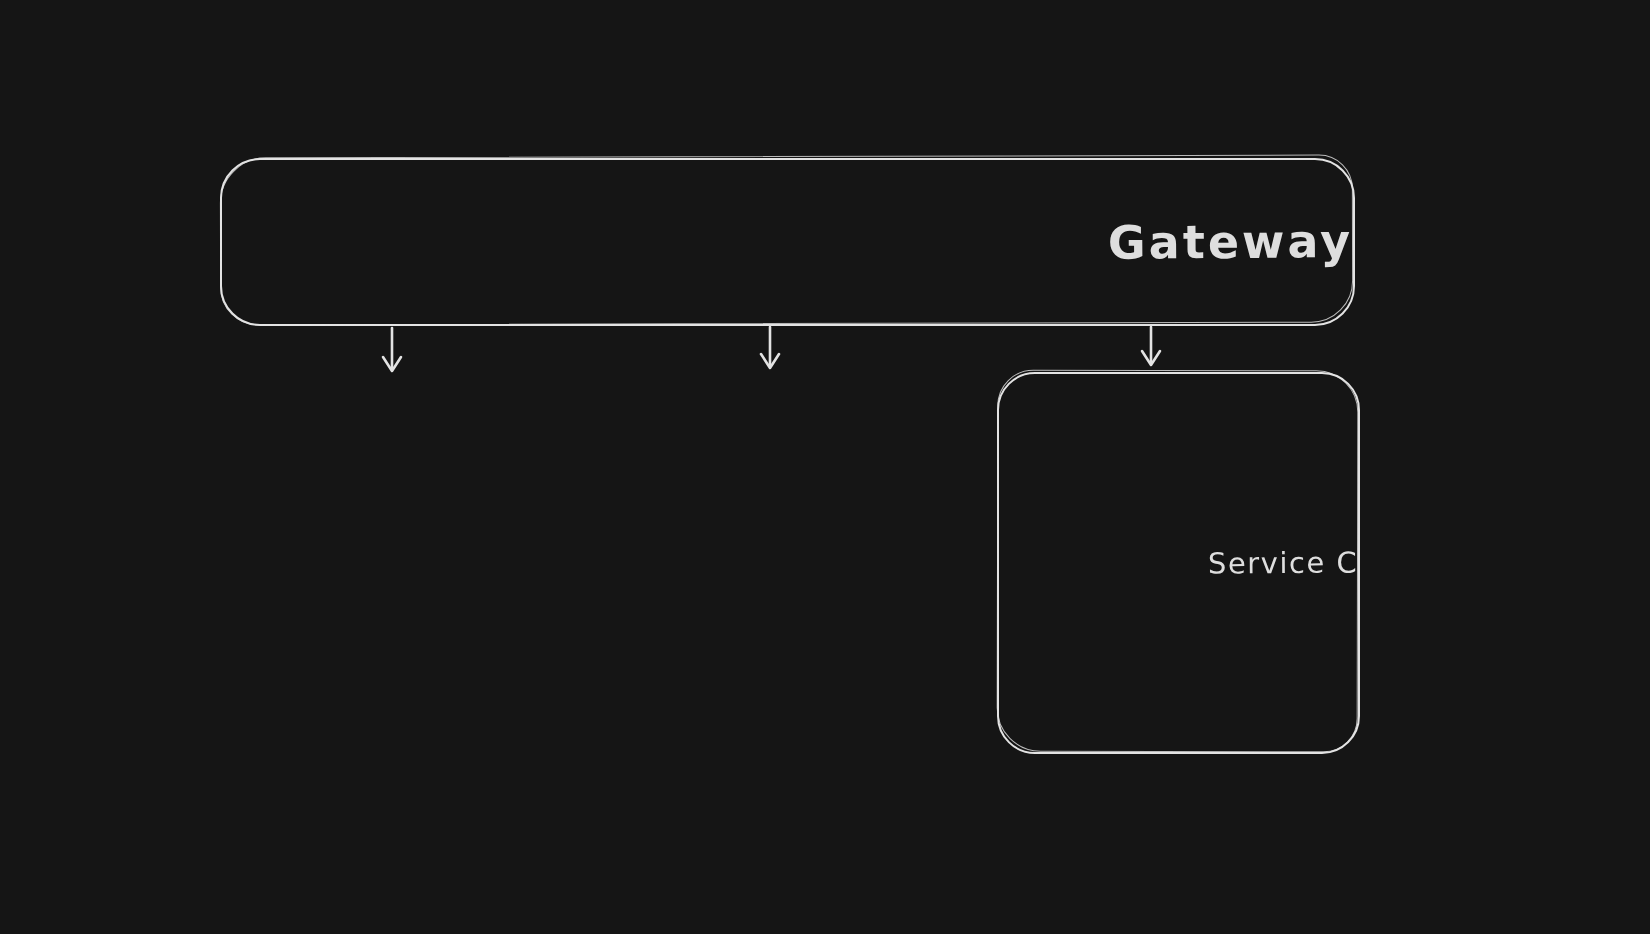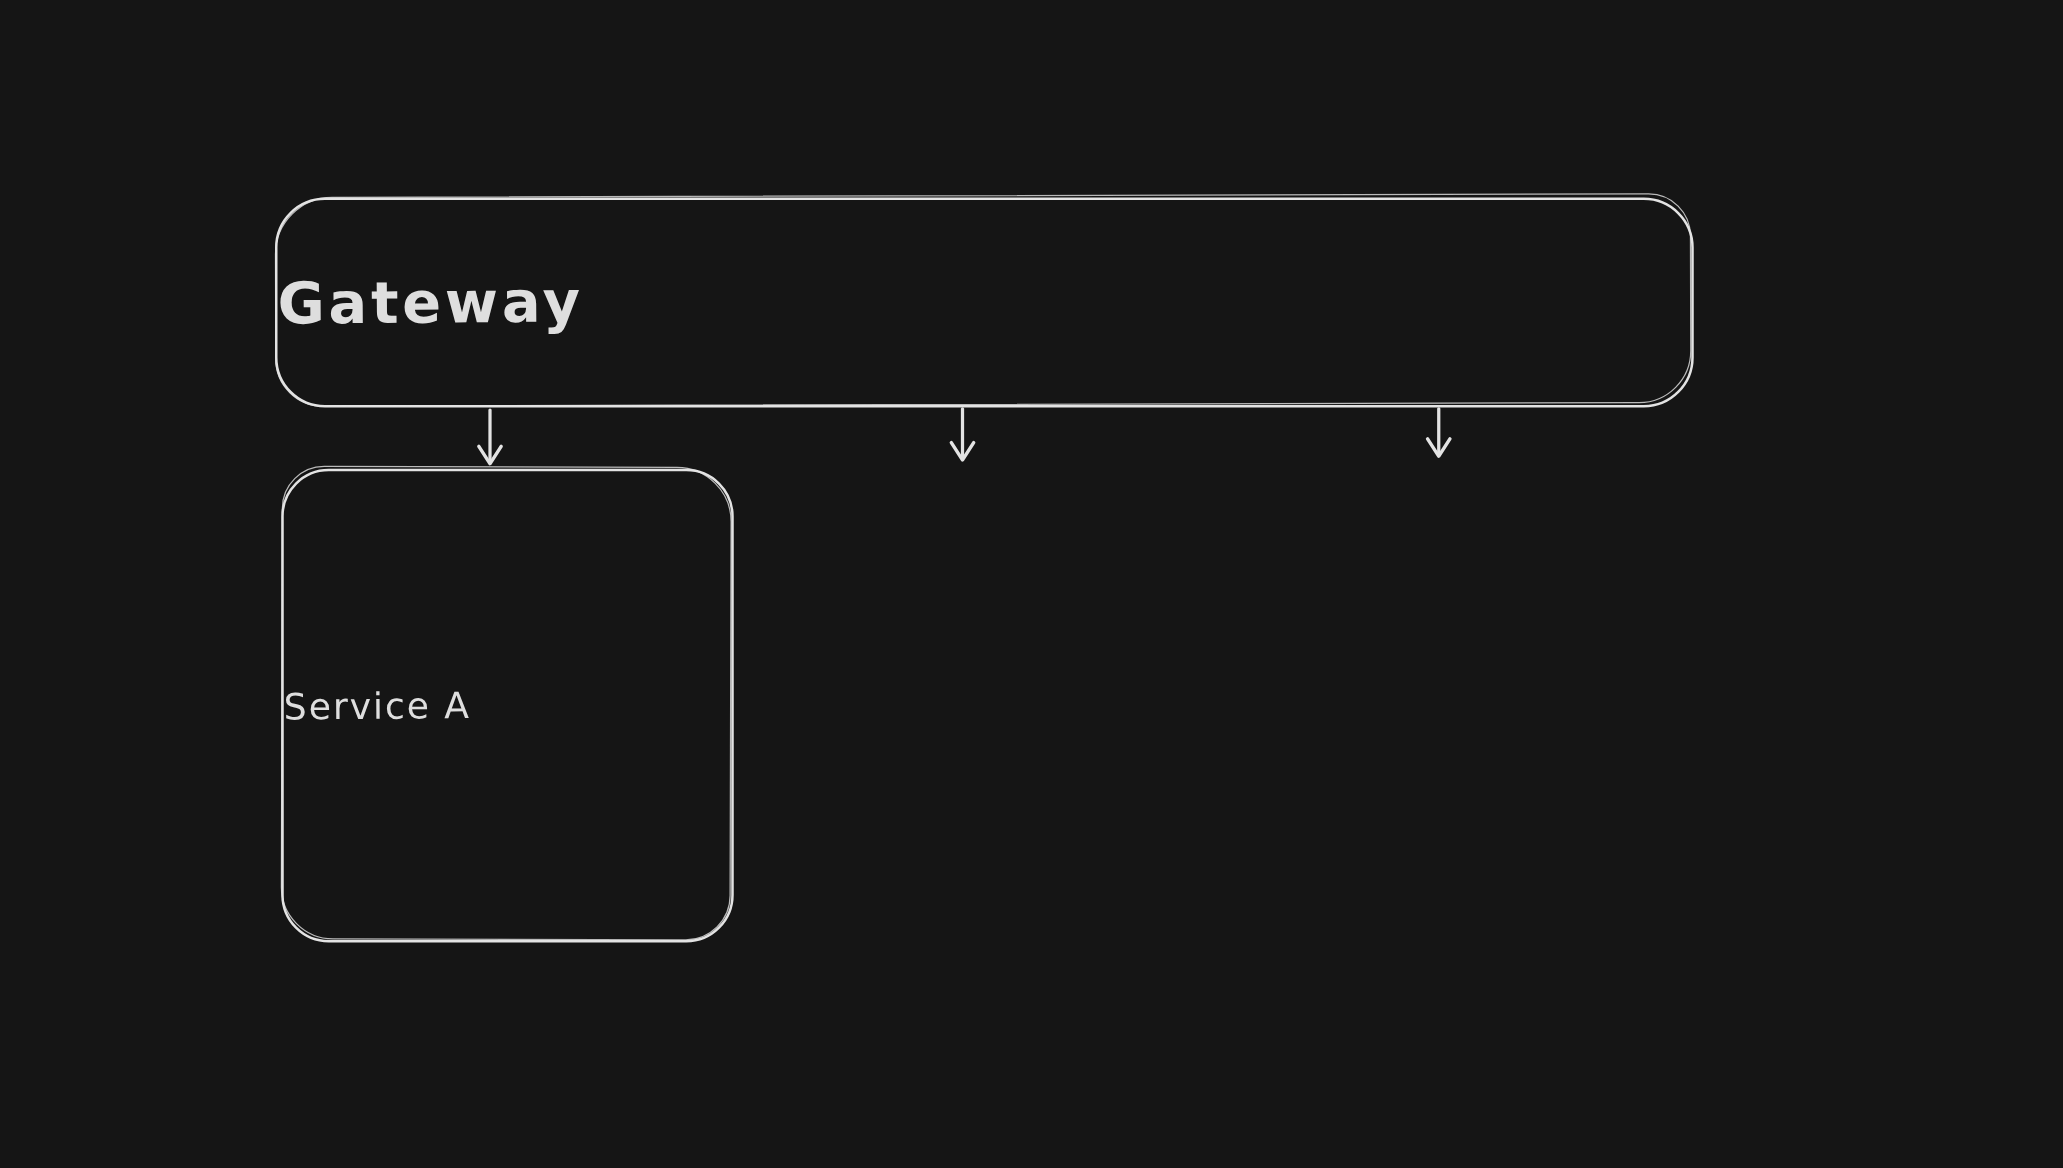--- a/index.html
+++ b/index.html
@@ -29,21 +29,21 @@
     stroke-width: 2.6;
     fill: none;
     stroke-linecap: round;
     stroke-linejoin: round;
   }
   .node {
     position: absolute;
     border: 2.6px solid var(--stroke, #e3e3e3);
     display: flex;
     align-items: center;
-    justify-content: flex-start;
+    justify-content: flex-end;
     box-sizing: border-box;
     background: transparent;
   }
   
   .node::before {
     content: "";
     position: absolute;
     inset: -4px 0 0 -2px;
     border: 1.8px solid var(--stroke, #e3e3e3);
     opacity: 0.8;
@@ -126,19 +126,19 @@
     <g>
       <line x1="1151" y1="327" x2="1151" y2="363"></line>
       <path d="M 1142 351 L 1151 365 L 1160 351"></path>
     </g>
   </svg>
 
   <div class="node node-gateway">
     <span class="node-label label-lg">Gateway</span>
   </div>
 
-  <div class="node node-service-a">
-    <span class="node-label label-md">Service A</span>
-  </div>
 
 
+  <div class="node node-service-c">
+    <span class="node-label label-md">Service C</span>
+  </div>
 
 </div>
 
 </body></html>

